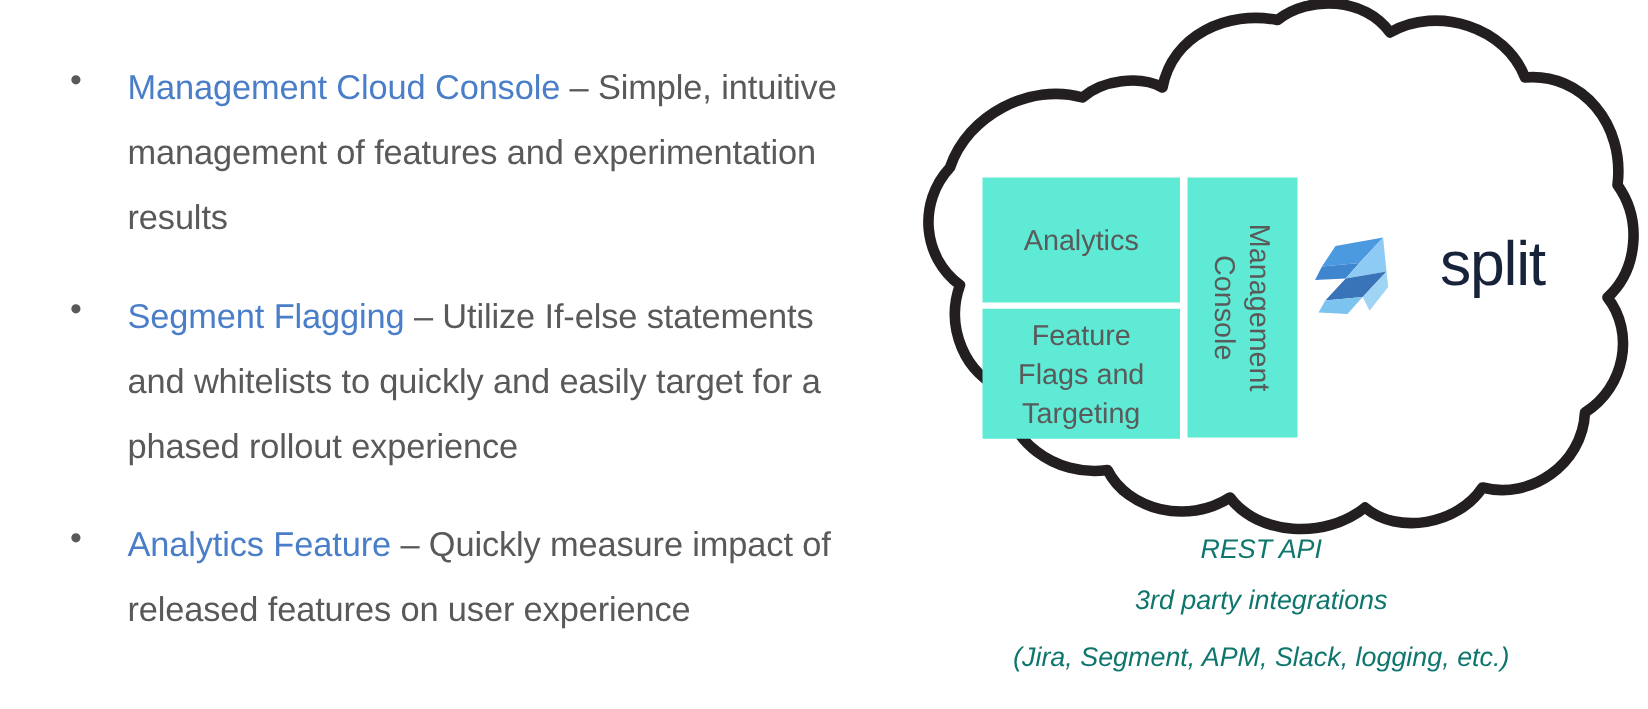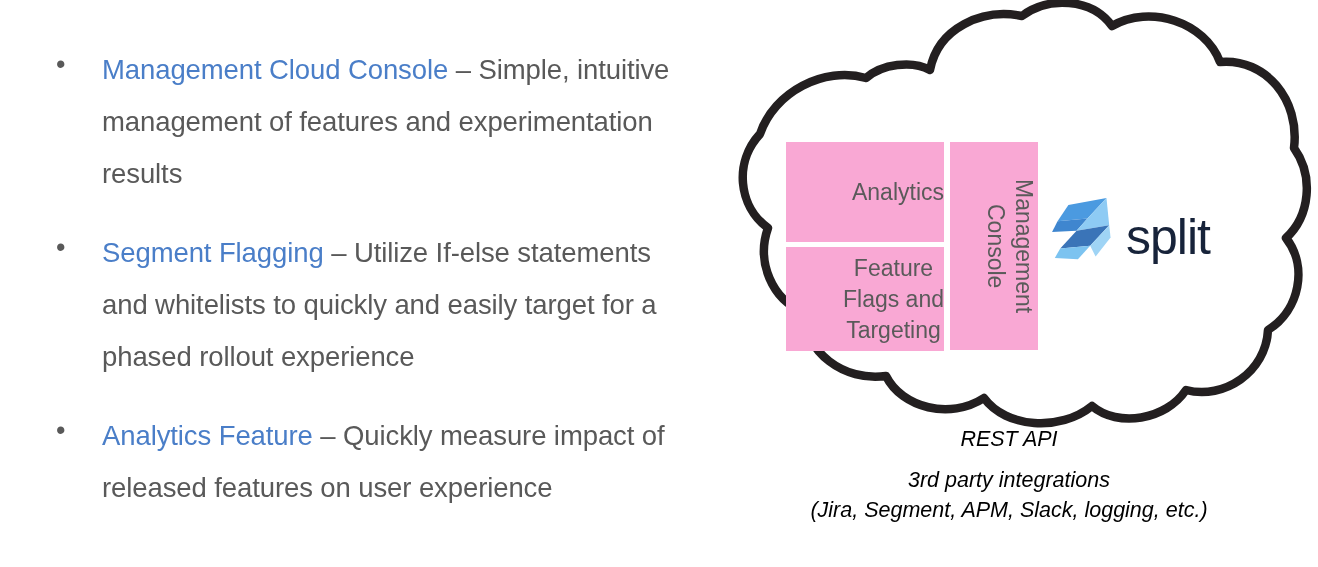--- a/index.html
+++ b/index.html
@@ -62,25 +62,25 @@
   #cloud-svg {
     position: absolute;
     left: 0;
     top: 0;
     width: 618px;
     height: 440px;
   }
 
   .panel {
     position: absolute;
-    background: #f9a8d4;
+    background: #5eead4;
     color: #5a5a5a;
     display: flex;
     align-items: center;
-    justify-content: flex-end;
+    justify-content: center;
     text-align: center;
     box-sizing: border-box;
   }
   #panel-analytics {
     left: 86px;
     top: 142px;
     width: 158px;
     height: 100px;
     font-size: 23px;
   }
@@ -108,21 +108,22 @@
   }
 
   
   #split-logo {
     position: absolute;
     left: 348px;
     top: 186px;
     width: 190px;
     height: 76px;
     display: flex;
-    align-items: flex-end;
+    align-items: flex-start;
+    gap: 26px;
   }
   #split-mark {
     width: 68px;
     height: 68px;
     flex: 0 0 auto;
   }
   #split-word {
     font-size: 50px;
     color: #17233a;
     font-weight: 400;
@@ -131,29 +132,29 @@
     line-height: 1;
   }
 
   
   #captions {
     position: absolute;
     left: 0px;
     top: 424px;
     width: 618px;
     text-align: center;
-    color: #000000;
+    color: #0f766e;
     font-style: italic;
   }
   .caption-line {
     font-size: 21.5px;
     line-height: 30px;
     margin-bottom: 11px;
   }
-  .caption-line.tight { margin-bottom: 0px; }
+  .caption-line.tight { margin-bottom: 16px; }
   .caption-line.sub { margin-bottom: 16px; }
 </style>
 </head>
 <body>
 
 <div id="bullets">
 
   <div class="bullet-row">
     <div class="bullet-marker">•</div>
     <div class="bullet-body"><span class="bullet-lead">Management Cloud Console</span><span> – Simple, intuitive management of features and experimentation results</span></div>

